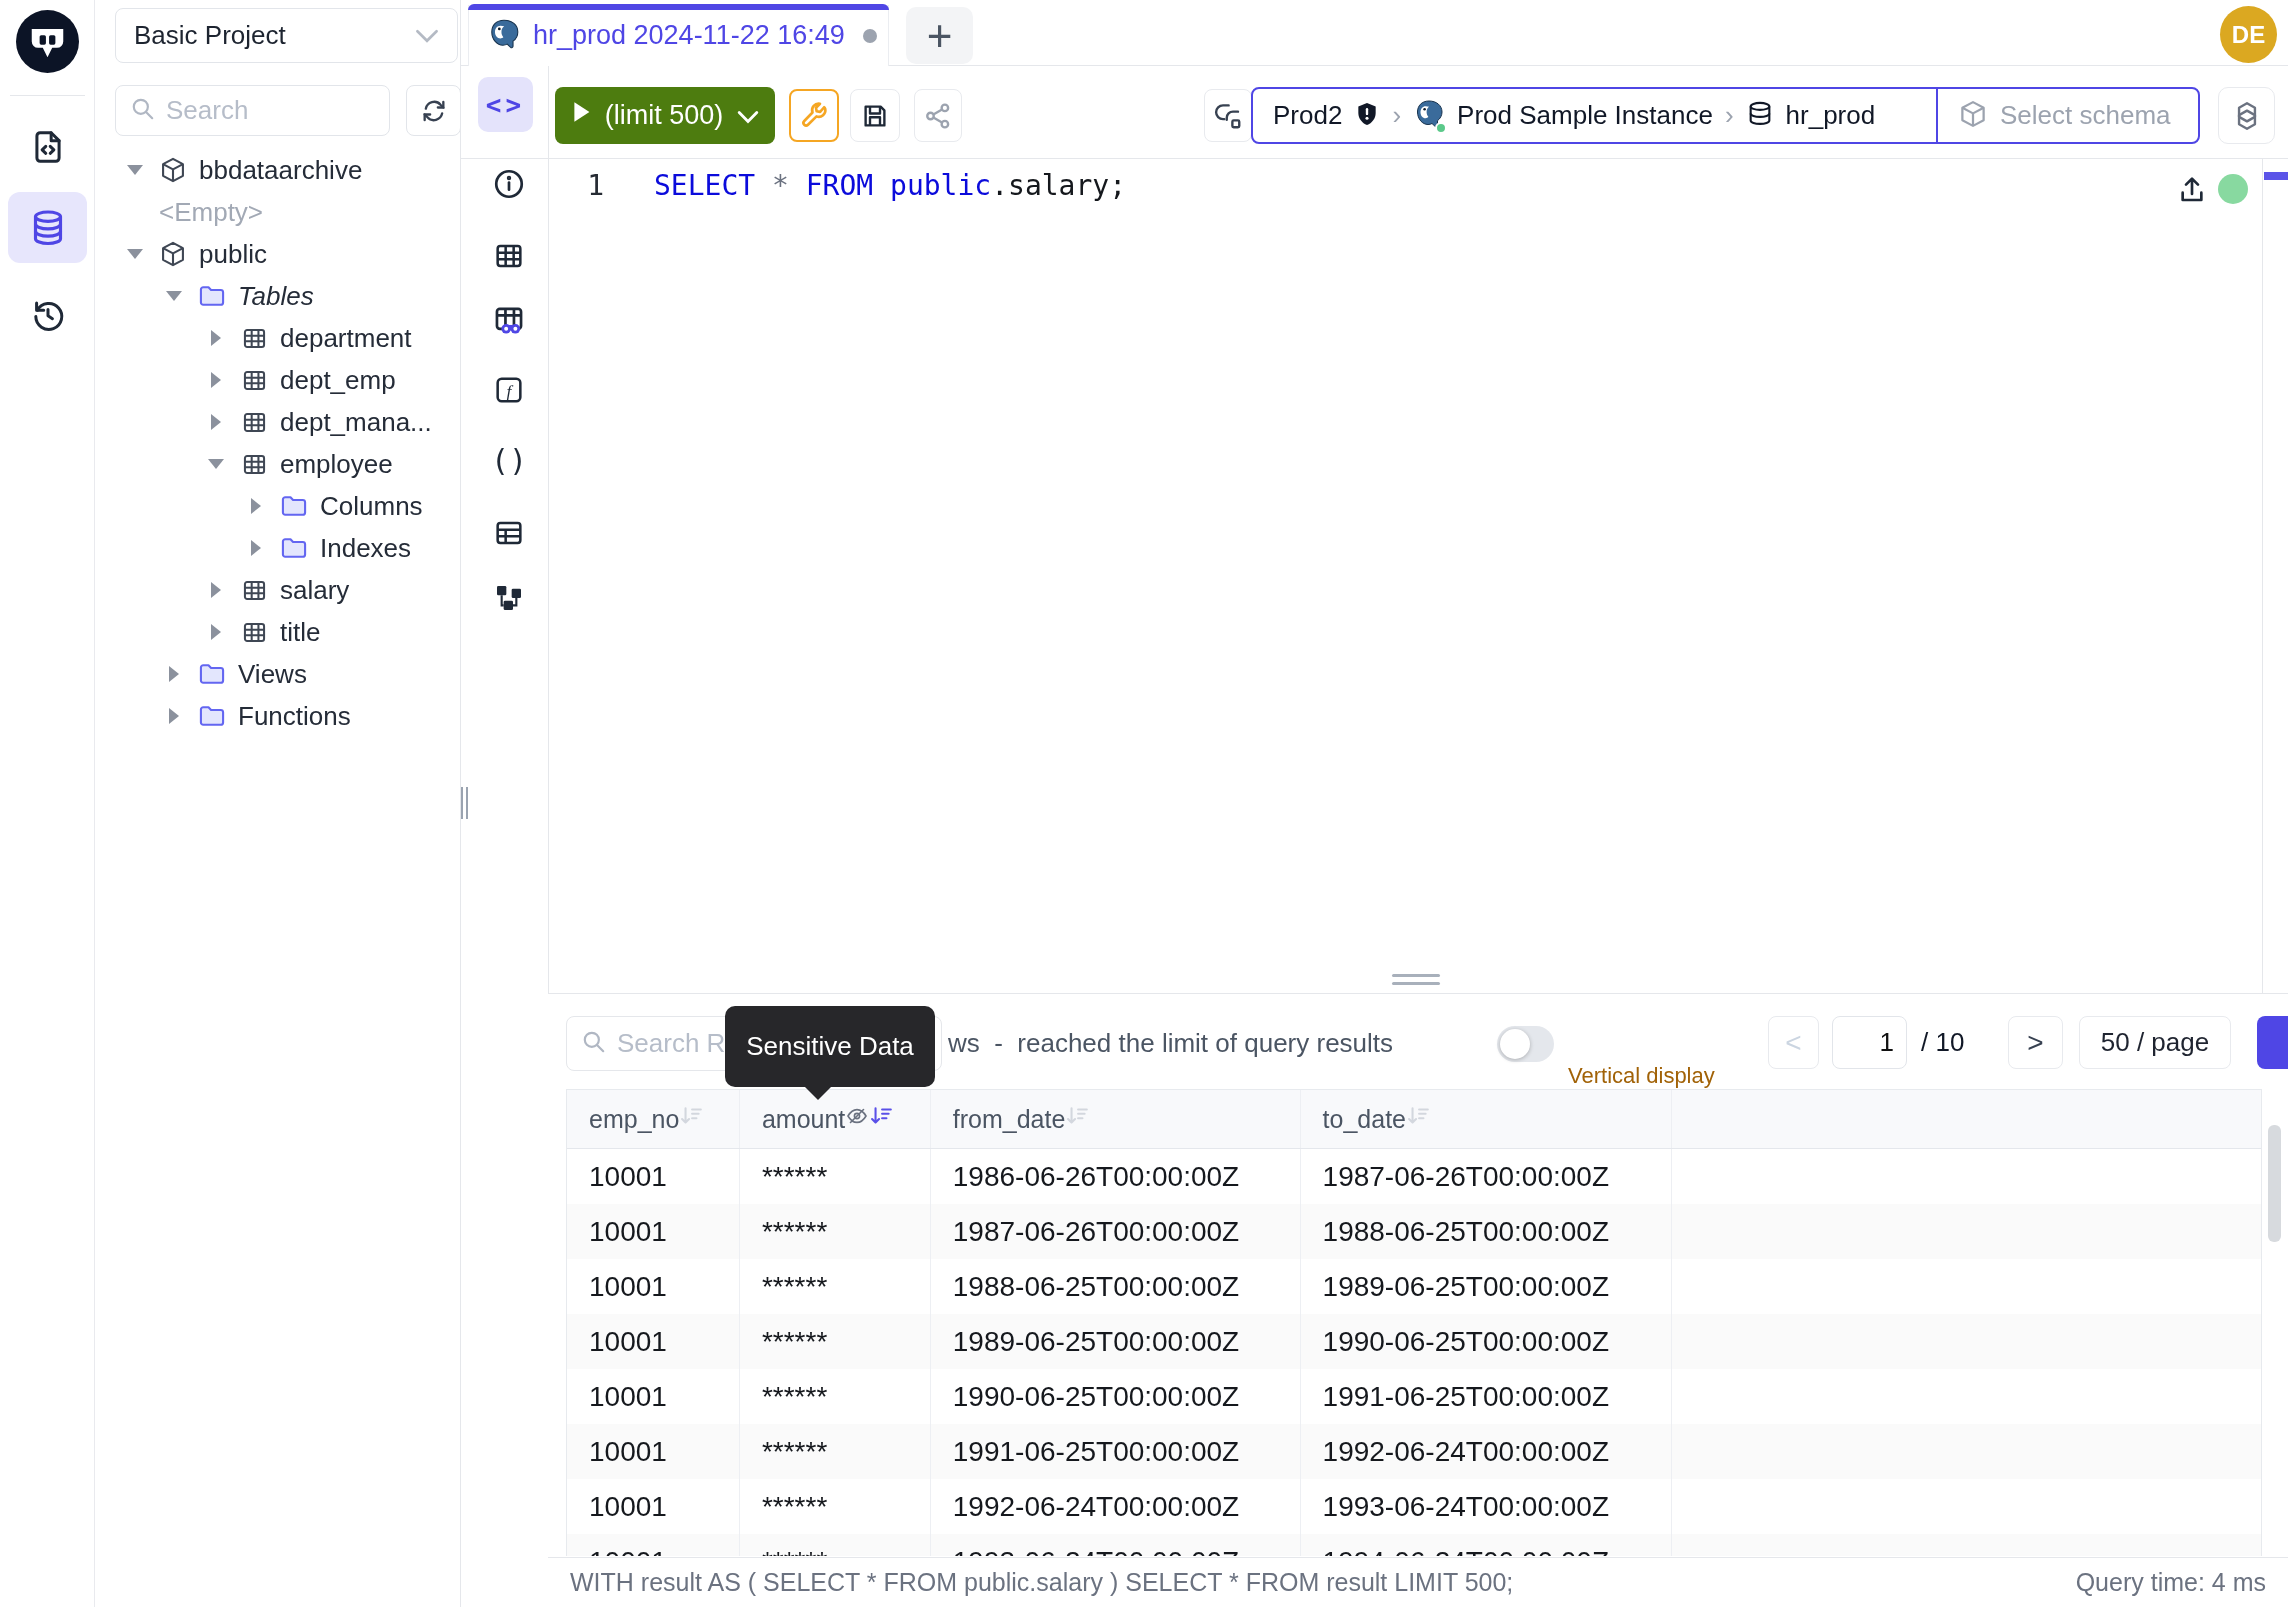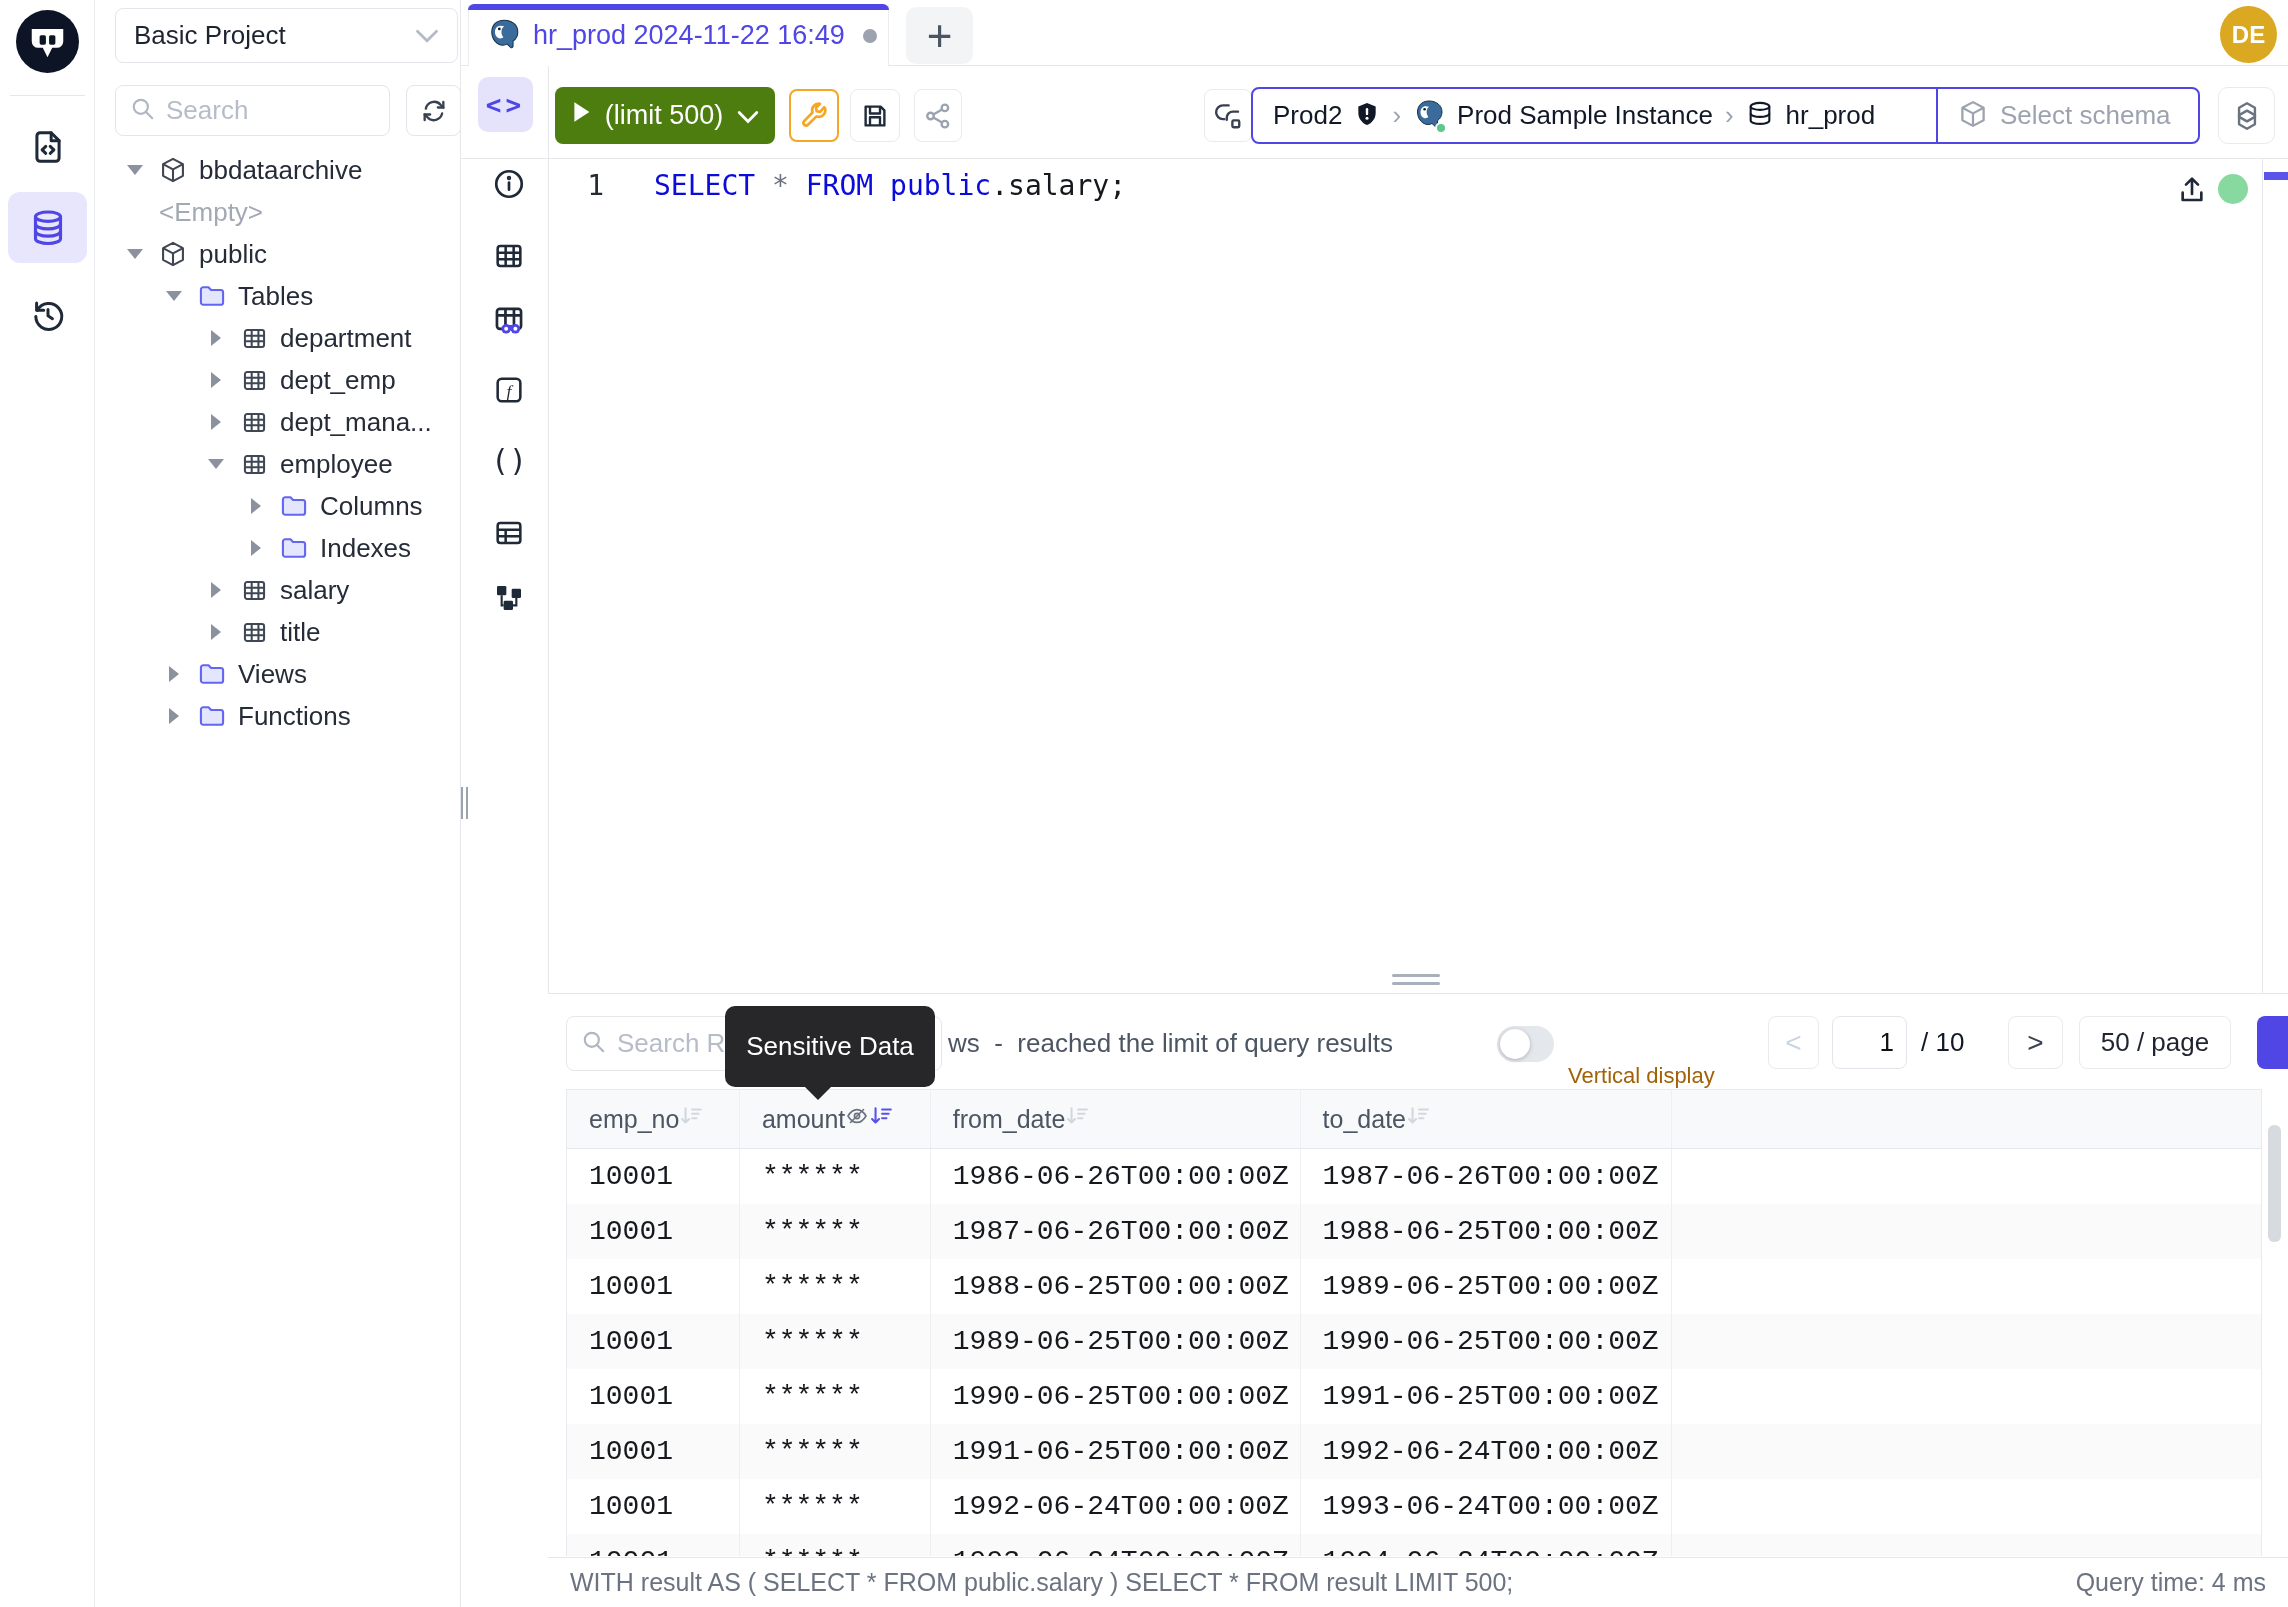--- a/index.html
+++ b/index.html
@@ -93,21 +93,21 @@
   #next-btn{left:2008px;top:1016px;width:55px;height:53px;color:#374151;font-size:28px}
   #page-size{left:2079px;top:1016px;width:152px;height:53px;font-size:26px;color:#1f2430;justify-content:center}
   #export-bar{position:absolute;left:2257px;top:1016px;width:40px;height:53px;background:#4f46e5;border-radius:8px}
 
   
   #grid{position:absolute;left:566px;top:1089px;width:1696px;height:467px;border:1px solid #e7eaee;border-bottom:0;overflow:hidden;background:#fff}
   .thead{display:flex;height:59px;background:#f8f9fb;border-bottom:1px solid #e4e7ec}
   .th{display:flex;align-items:center;padding-left:22px;font-size:25px;color:#4b5563;border-right:1px solid #edeff3}
   .trow{display:flex;height:55px}
   .trow.alt{background:#fafafa}
-  .tcell{display:flex;align-items:center;padding-left:22px;font-family:Liberation Mono, monospace;font-size:28px;color:#15181d;border-right:1px solid #edeff3;white-space:nowrap;overflow:hidden}
+  .tcell{display:flex;align-items:center;padding-left:22px;font-family:Liberation Sans, sans-serif;font-size:28px;color:#15181d;border-right:1px solid #edeff3;white-space:nowrap;overflow:hidden}
   .c0{width:173px}.c1{width:191px}.c2{width:370px}.c3{width:372px}.c4{width:589px;border-right:0!important}
   #grid-scrollbar{position:absolute;left:2268px;top:1125px;width:13px;height:117px;border-radius:6px;background:#d7dade}
 
   
   #statusbar{position:absolute;left:548px;top:1557px;width:1740px;height:50px;border-top:1px solid #e5e7eb;display:flex;align-items:center;justify-content:space-between;padding:0 22px;background:#fff}
   #statusbar .stext{font-size:25px;color:#6b7280;white-space:nowrap}
 </style>
 </head>
 <body>
 
@@ -185,21 +185,21 @@
       <div class="tree-item" style="padding-left: 22px;">
         <span class="caret down"></span>
         <span class="ticon">
           <svg width="28" height="28" viewBox="0 0 24 24" fill="none" stroke="#3f4754" stroke-width="1.8" stroke-linejoin="round">
             <path d="M12 2.5 20.5 7v10L12 21.5 3.5 17V7Z"></path>
             <path d="M3.5 7 12 11.5 20.5 7M12 11.5V21.5"></path>
           </svg>
         </span>
         <span class="tlabel">public</span>
       </div>
-      <div class="tree-item" style="padding-left: 61px;">
+      <div class="tree-item" style="padding-left: 61px; font-style: italic;">
         <span class="caret down"></span>
         <span class="ticon">
           <svg width="28" height="26" viewBox="0 0 24 22" fill="#e3e6fd" stroke="#6366f1" stroke-width="1.8" stroke-linejoin="round">
             <path d="M2.5 5.5c0-1.1.9-2 2-2h4.5l2.2 2.3h8.3c1.1 0 2 .9 2 2v8.7c0 1.1-.9 2-2 2h-15c-1.1 0-2-.9-2-2Z"></path>
           </svg>
         </span>
         <span class="tlabel">Tables</span>
       </div>
       <div class="tree-item" style="padding-left: 103px; text-align: center;">
         <span class="caret right"></span>

